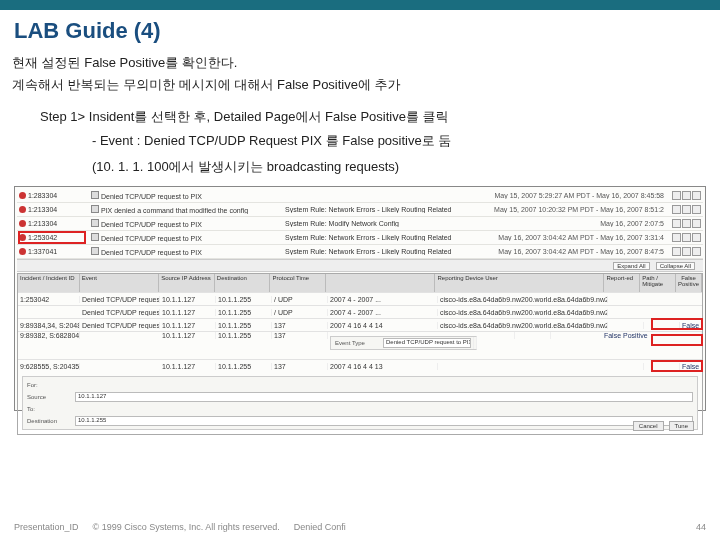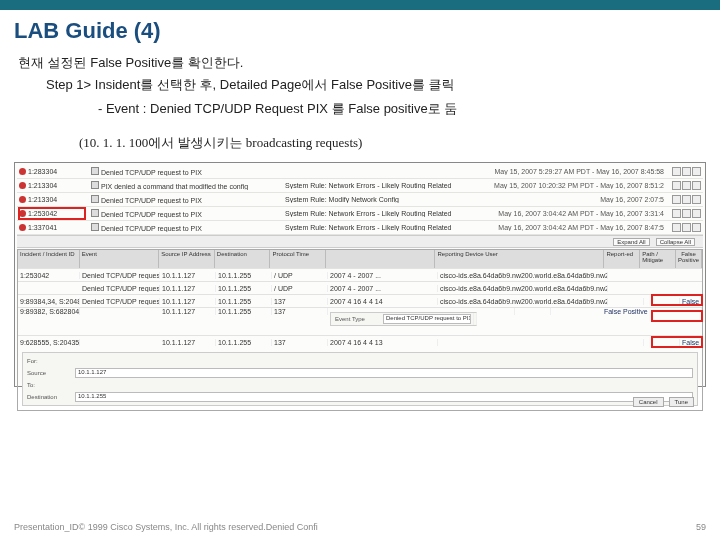--- a/index.html
+++ b/index.html
@@ -1,24 +1,24 @@
 <!DOCTYPE html>
 <html><head>
 <meta charset="utf-8">
 <style>
   * { margin:0; padding:0; box-sizing:border-box; }
   body { width:720px; height:540px; background:#fff; font-family:Arial,sans-serif; position:relative; overflow:hidden; }
   .topbar { height:10px; background:#1a6d7f; }
   .title { color:#1a4e7f; font-size:22px; font-weight:bold; padding:8px 14px 10px; }
-  .content { padding:0 18px; font-size:13px; color:#222; }
+  .content { padding:0 12px; font-size:13px; color:#222; }
   .p1 { margin-bottom:4px; }
   .p2 { margin-bottom:14px; }
   .step { margin-left:28px; margin-bottom:6px; }
-  .stepdash { margin-left:80px; margin-bottom:16px; }
-  .stepparen { margin-left:61px; margin-bottom:10px;font-family:Liberation Serif, serif; }
+  .stepdash { margin-left:80px; margin-bottom:8px; }
+  .stepparen { margin-left:80px; margin-bottom:10px; }
   .screenshot { margin:4px 14px 0; border:1px solid #888; background:#fcfcfa; height:225px; position:relative; font-size:7px; color:#333; }
   .toprows { position:absolute; top:2px; left:2px; right:2px; }
   .row { display:flex; align-items:center; height:14px; border-bottom:1px solid #e4e4e0; padding:0 2px; gap:4px; }
   .row .idblk { width:68px; display:flex; align-items:center; }
   .sev { width:7px; height:7px; border-radius:50%; background:#c33; margin-right:2px; flex:0 0 auto; }
   .row .evt { width:190px; white-space:nowrap; overflow:hidden; }
   .row .rule { width:190px; white-space:nowrap; overflow:hidden; }
   .row .rtime { flex:1; text-align:right; white-space:nowrap; overflow:hidden; color:#555; }
   .row .acts { display:flex; gap:1px; margin-left:4px; }
   .act { width:9px; height:9px; border:1px solid #999; background:#eee; }
@@ -33,30 +33,31 @@
   .drow.h3 { height:28px; align-items:flex-start; }
   .c-id{width:62px}.c-ev{width:80px}.c-s{width:56px}.c-d{width:56px}.c-pt{width:56px}.c-t{width:110px}.c-rd{width:170px}.c-rp{width:36px}.c-pm{width:36px}.c-fp{flex:1;text-align:center}
   .fplink { color:#236; text-decoration:underline; }
   .dredbox { position:absolute; right:2px; border:2px solid #d22; width:52px; height:12px; pointer-events:none; }
   .inner { margin-top:4px; background:#f6f6f3; border:1px solid #ccc; padding:2px 4px; font-size:6px; }
   .inner .frow { display:flex; height:12px; align-items:center; }
   .inner .frow .lbl{width:48px;color:#555}.inner .frow .box{flex:1;height:10px;background:#fff;border:1px solid #bbb;padding:0 2px;overflow:hidden}
   .ftbtns { position:absolute; bottom:3px; right:8px; display:flex; gap:5px; }
   .ftbtn { font-size:6px; border:1px solid #aaa; background:#eee; padding:1px 5px; }
   .footer { position:absolute; bottom:8px; left:14px; right:14px; display:flex; justify-content:space-between; font-size:9px; color:#888; }
-  .footer .l { display:flex; }
+  .footer .l { display:flex; gap:14px; }
   .name-icon{width:8px;height:8px;display:inline-block;border:1px solid #888;background:#ddd;margin-right:2px}
 </style>
 </head>
 <body>
 
 <div class="topbar"></div>
 <div class="title">LAB Guide (4)</div>
 <div class="content">
   <div class="p1">현재 설정된 False Positive를 확인한다.</div>
+  <div class="p2">계속해서 반복되는 무의미한 메시지에 대해서 False Positive에 추가</div>
   <div class="step">Step 1&gt; Insident를 선택한 후, Detailed Page에서 False Positive를 클릭</div>
   <div class="stepdash">- Event : Denied TCP/UDP Request PIX 를 False positive로 둠</div>
   <div class="stepparen">(10. 1. 1. 100에서 발생시키는 broadcasting requests)</div>
 </div>
 
 <div class="screenshot">
   <div class="toprows">
     <div class="row">
       <div class="idblk">
           <span class="sev"></span>
@@ -238,14 +239,14 @@
   <div class="dredbox" style="top:147px"></div>
   <div class="dredbox" style="top:173px"></div>
 </div>
 
 <div class="footer">
   <div class="l">
     <span>Presentation_ID</span>
     <span>© 1999 Cisco Systems, Inc. All rights reserved.</span>
     <span>Denied Confi</span>
   </div>
-  <span>59</span>
+  <span>44</span>
 </div>
 
 </body></html>

